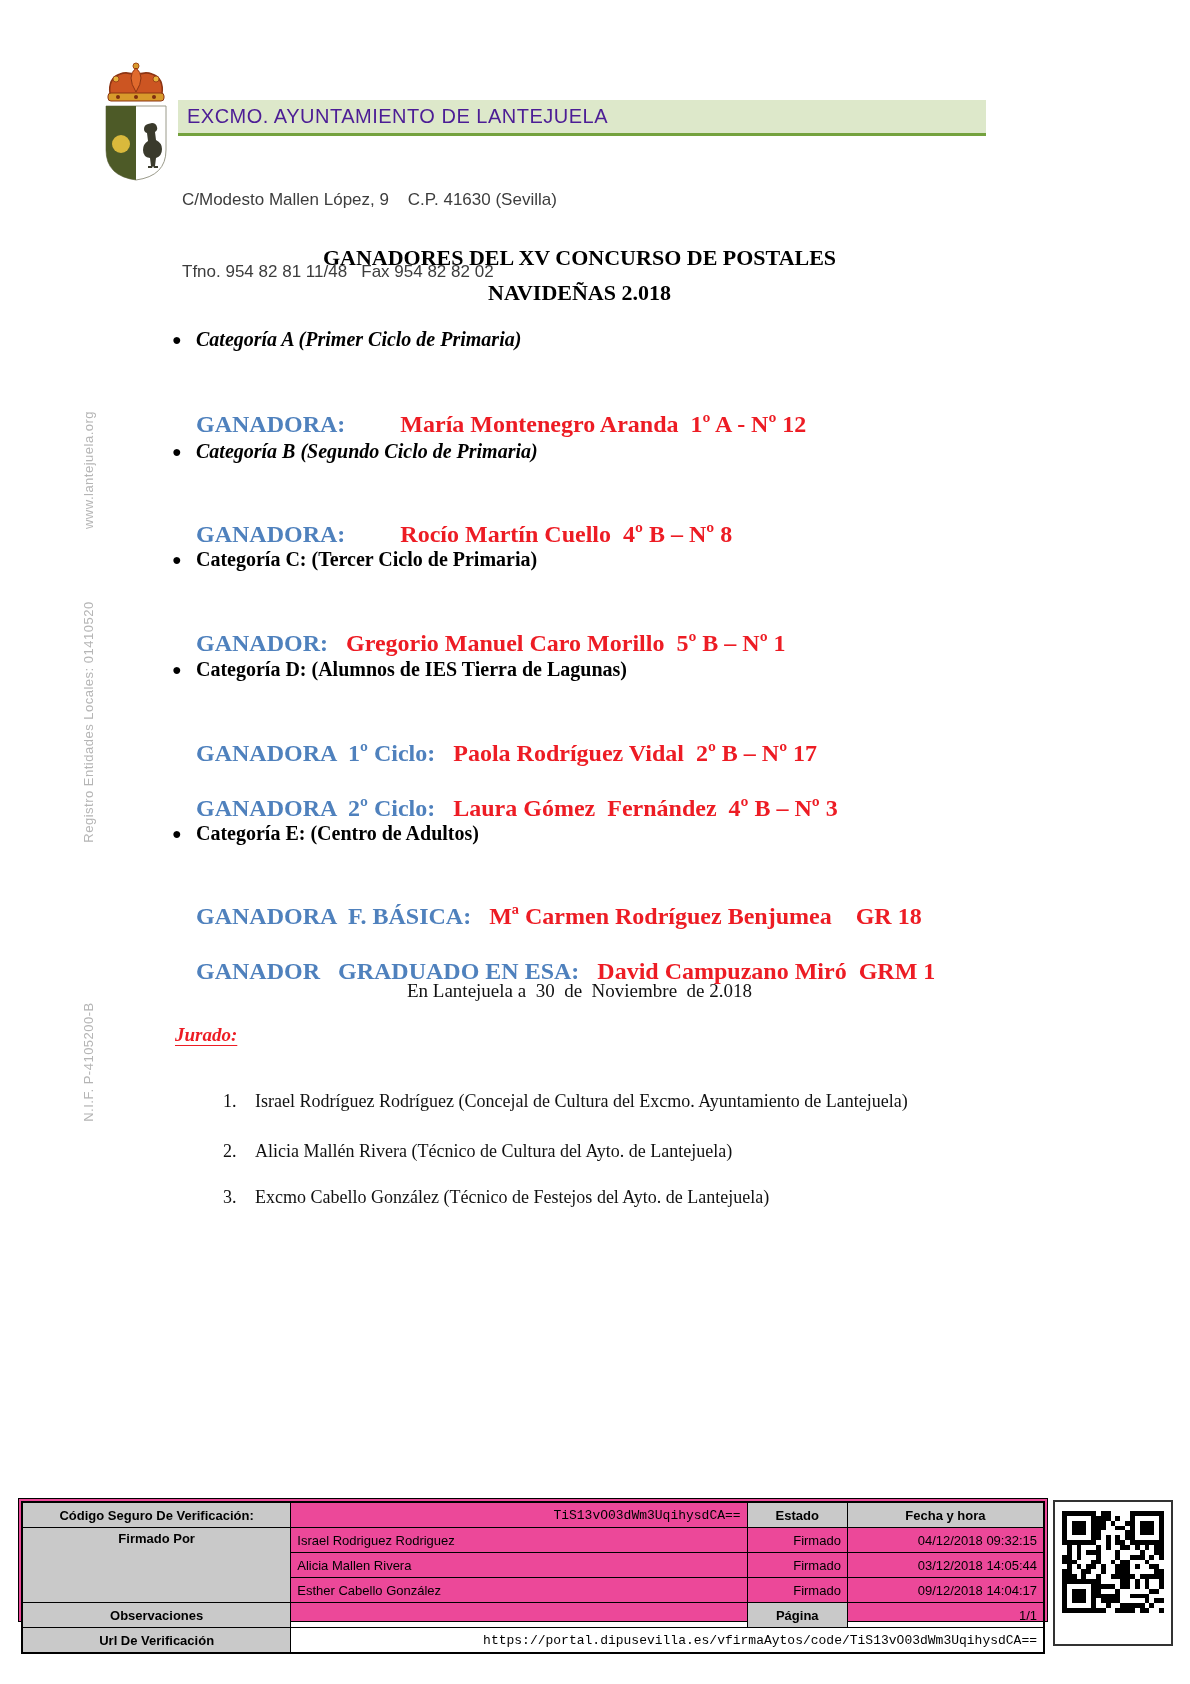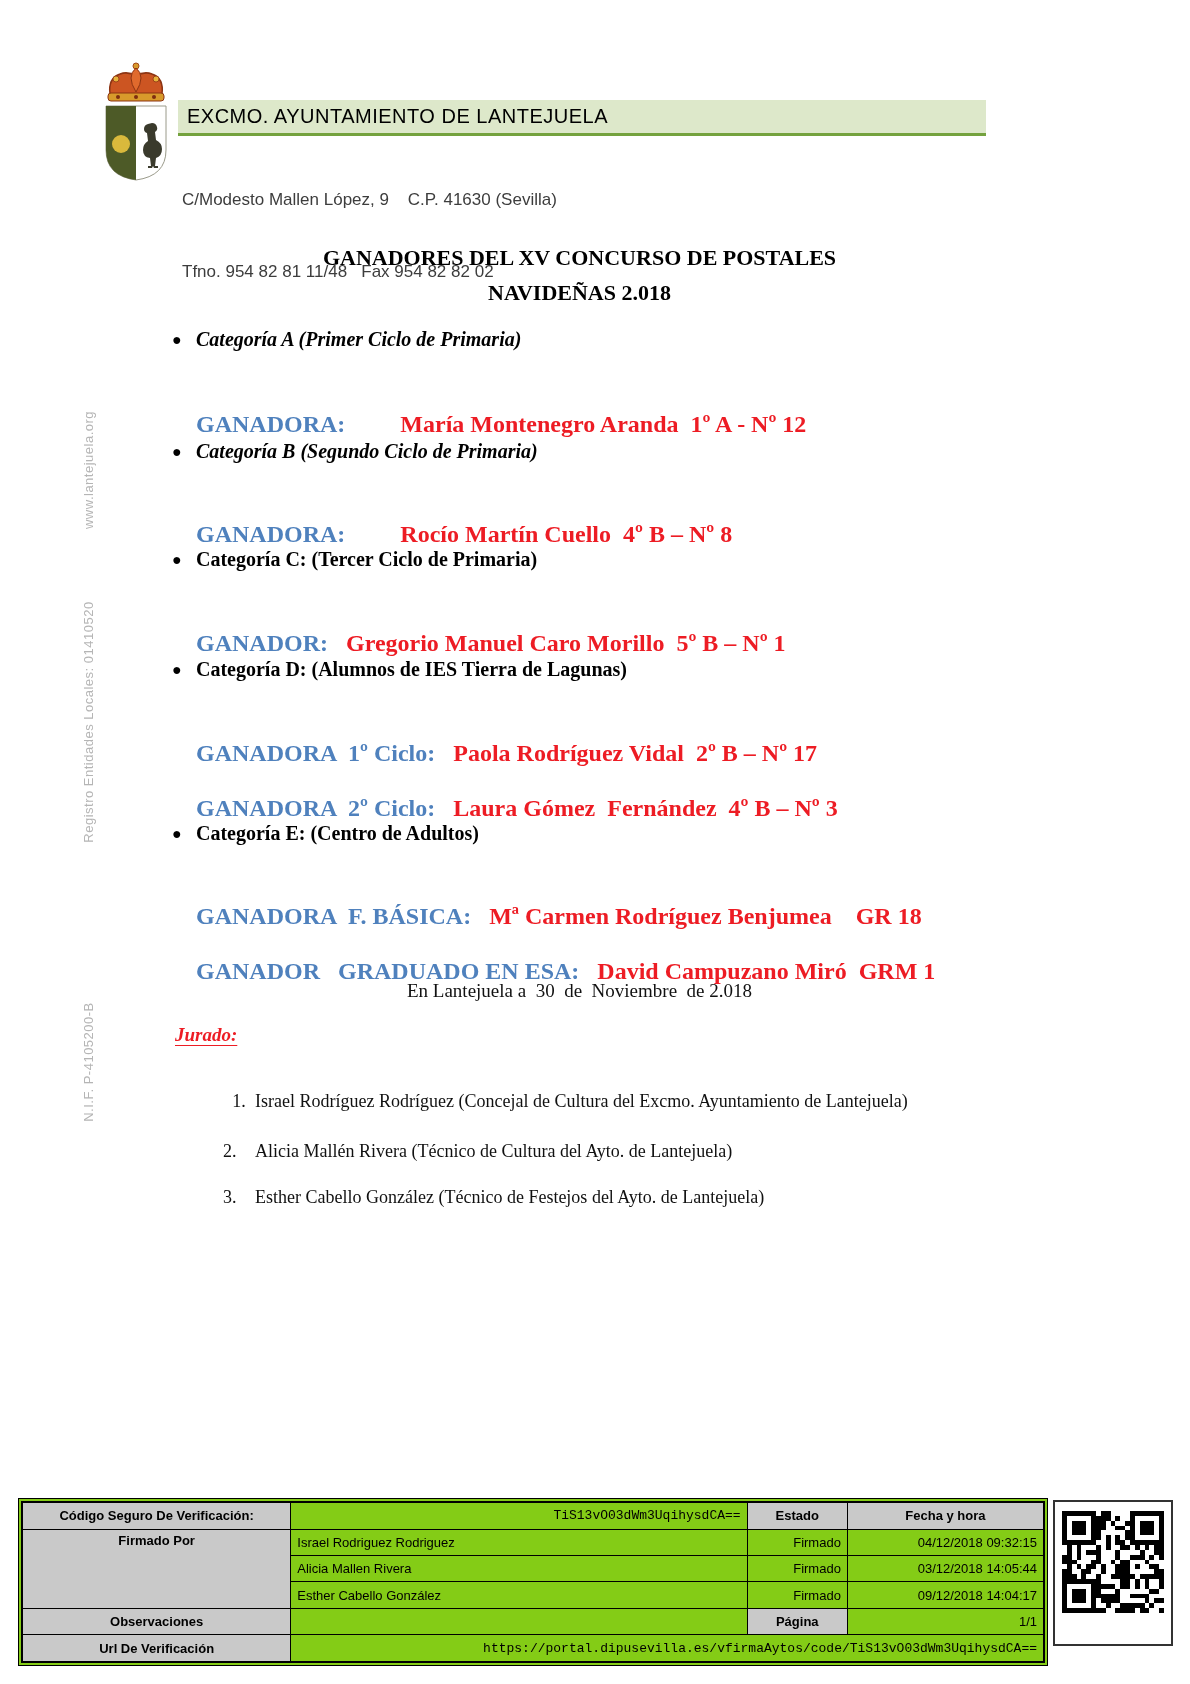--- a/index.html
+++ b/index.html
@@ -4,21 +4,21 @@
 <style>
   html,body{margin:0;padding:0;background:#fff;}
   .page{position:relative;width:1190px;height:1684px;background:#ffffff;overflow:hidden;
         font-family:"Liberation Serif",serif;color:#111;}
 
   
   .logo{position:absolute;left:96px;top:62px;width:80px;height:120px;}
   .logo svg{display:block;}
   .head-band{position:absolute;left:178px;top:100px;width:808px;height:33px;
              background:#dde8ca;border-bottom:3px solid #74a23e;display:flex;align-items:center;}
-  .head-band .band-text{font-family:"Liberation Sans",sans-serif;font-size:20px;color:#000000;
+  .head-band .band-text{font-family:"Liberation Sans",sans-serif;font-size:20px;color:#4c1d95;
              padding-left:9px;letter-spacing:.5px;}
   .addr{position:absolute;left:182px;top:140px;font-family:"Liberation Sans",sans-serif;
         font-size:17px;color:#3d3d3d;line-height:24px;white-space:pre-wrap;}
 
   
   .vtext{position:absolute;color:#b5b5b5;font-family:"Liberation Sans",sans-serif;font-size:13px;
          letter-spacing:.5px;white-space:nowrap;transform:translate(-50%,-50%) rotate(-90deg);}
 
   
   .title-wrap{position:absolute;left:172px;top:240px;width:815px;text-align:center;
@@ -35,22 +35,22 @@
   .gap-lg .wname{margin-left:55px;}
 
   .date-line{position:absolute;left:172px;top:980px;width:815px;text-align:center;
              font-size:19px;white-space:pre-wrap;}
   .jurado{position:absolute;left:175px;top:1024px;font-size:19px;font-weight:bold;font-style:italic;
           color:#ed1c24;text-decoration:underline;text-underline-offset:4px;text-align:right;}
   .jury{position:absolute;left:205px;font-size:18px;white-space:pre-wrap;}
   .jury .num{display:inline-block;width:32px;}
 
   
-  .ftr-wrap{position:absolute;left:18px;top:1498px;width:1030px;height:168px;
-            border:1px solid #000;padding:2px;box-sizing:border-box;background:#84cc16;}
+  .ftr-wrap{position:absolute;left:18px;top:1498px;width:1030px;height:124px;
+            border:1px solid #000;padding:2px;box-sizing:border-box;background:#ec4899;}
   table.vt{width:100%;height:100%;border-collapse:collapse;border:2px solid #000;
            font-family:"Liberation Sans",sans-serif;font-size:13px;table-layout:fixed;color:#000;}
   .vt td{border:1px solid #000;padding:1px 6px;height:22px;overflow:hidden;}
   .vt .lbl{background:#c9c9c9;font-weight:bold;text-align:center;}
   .vt .mono{font-family:"Liberation Mono",monospace;font-size:13px;}
   .vt .ctr{text-align:right;}
   .vt .topv{vertical-align:top;padding-top:3px;}
 
   .qr-box{position:absolute;left:1053px;top:1500px;width:120px;height:146px;border:2px solid #333;
           box-sizing:border-box;display:flex;justify-content:center;align-items:flex-start;
@@ -138,28 +138,28 @@
   </div>
 
   <div class="winline" style="top:931px;">
     <span class="wlabel">GANADOR   GRADUADO EN ESA:</span><span class="wname">David Campuzano Miró  GRM 1</span>
   </div>
 
   <div class="date-line">En Lantejuela a  30  de  Noviembre  de 2.018</div>
 
   <div class="jurado">Jurado:</div>
 
-  <div class="jury" style="top:1070px;text-align:center;">
+  <div class="jury" style="top:1070px;">
     <span class="num">1.</span><span>Israel Rodríguez Rodríguez (Concejal de Cultura del Excmo. Ayuntamiento de Lantejuela)</span>
   </div>
   <div class="jury" style="top:1120px;">
     <span class="num">2.</span><span>Alicia Mallén Rivera (Técnico de Cultura del Ayto. de Lantejuela)</span>
   </div>
   <div class="jury" style="top:1166px;">
-    <span class="num">3.</span><span>Esther Cabello González (Técnico de Festejos del Ayto. de Lantejuela)</span>
+    <span class="num">3.</span><span>Excmo Cabello González (Técnico de Festejos del Ayto. de Lantejuela)</span>
   </div>
 
   <div class="ftr-wrap">
     <table class="vt">
       <colgroup>
           <col style="width:268px">
           <col style="width:455px">
           <col style="width:100px">
           <col style="width:196px">
         </colgroup>

